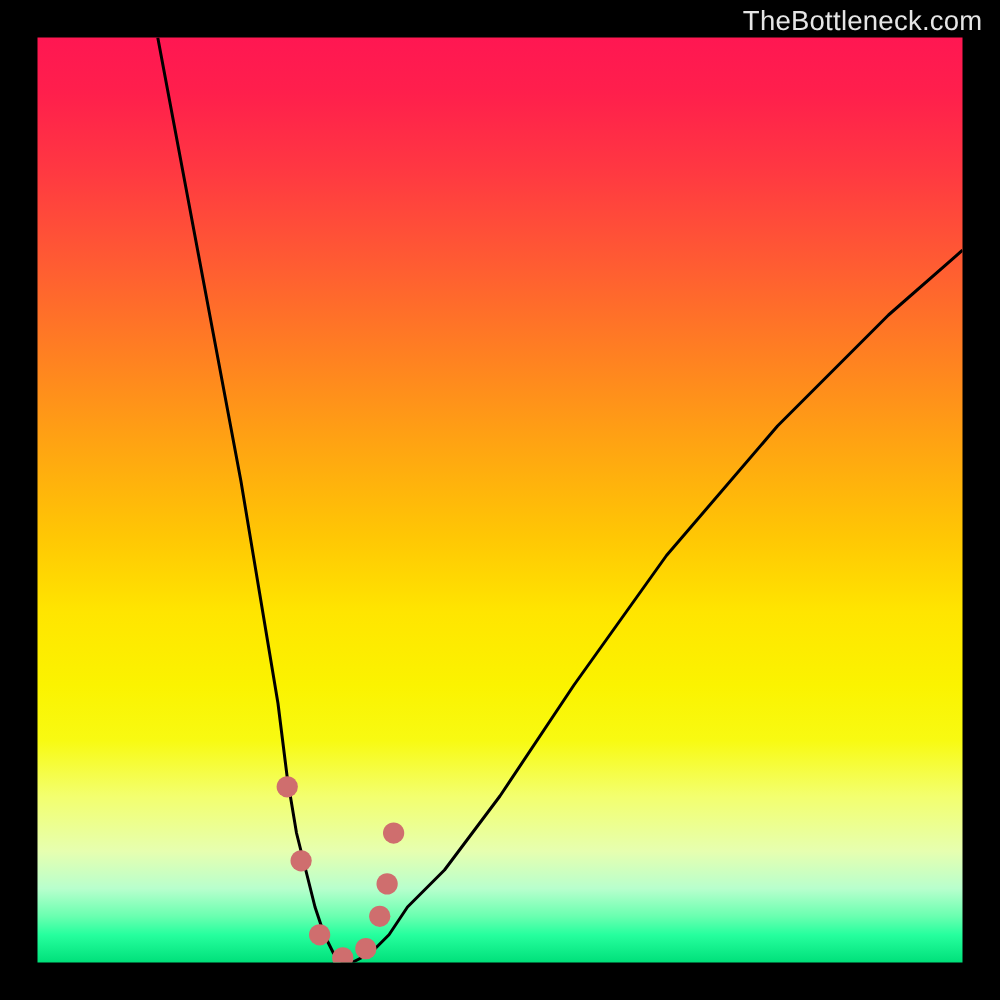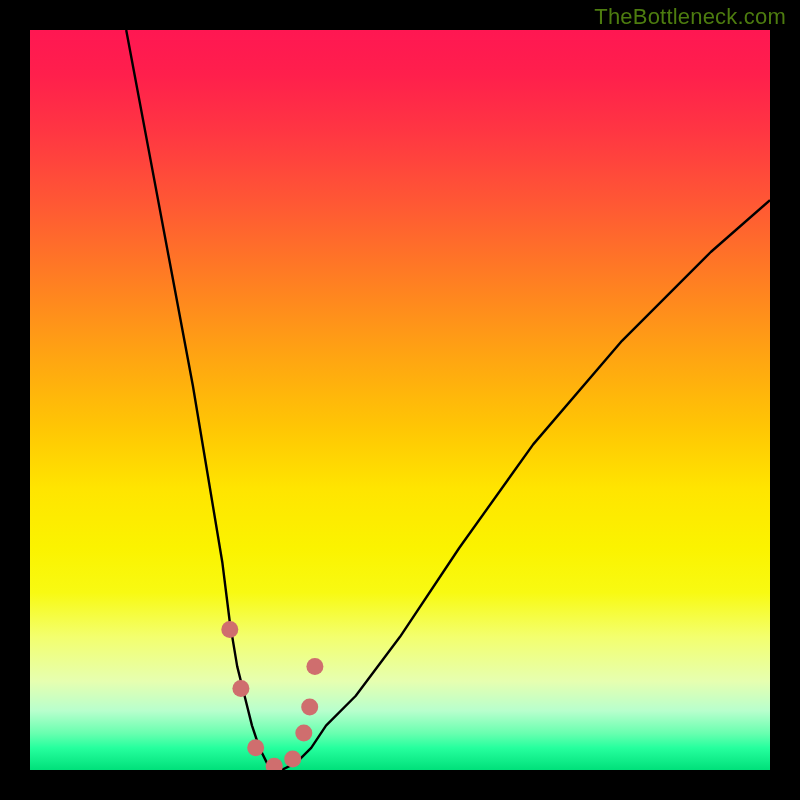--- a/index.html
+++ b/index.html
@@ -15,21 +15,21 @@
     width: 800px;
     height: 800px;
     background: #000;
   }
   .watermark {
     position: absolute;
     top: 4px;
     right: 14px;
     font-family: Arial, Helvetica, sans-serif;
     font-size: 22px;
-    color: #4d7c0f;
+    color: #e5e5e5;
     font-weight: 500;
     z-index: 10;
     letter-spacing: 0.2px;
   }
   .plot {
     position: absolute;
     left: 30px;
     top: 30px;
     width: 740px;
     height: 740px;

